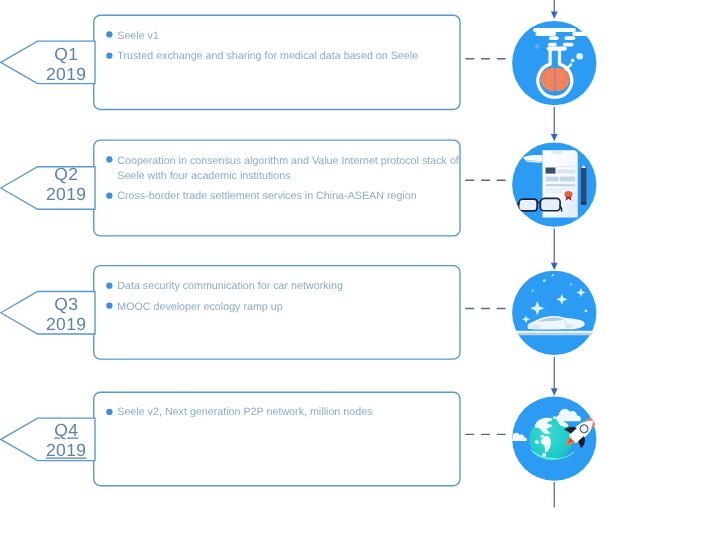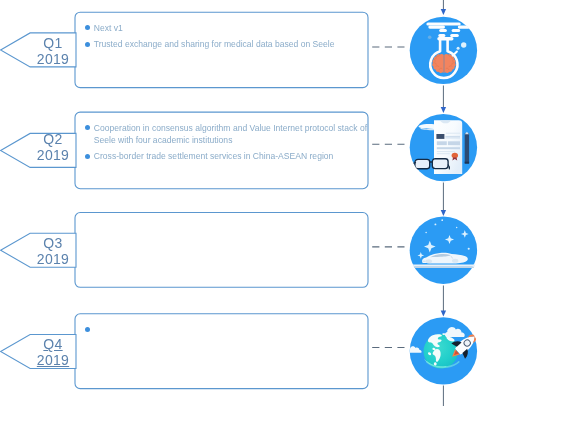--- a/index.html
+++ b/index.html
@@ -238,35 +238,39 @@
  </g>
         </g>
       </g>
 </svg>
 
 <div class="qlabel" style="left: 30px; width: 46px; top: 34.7px;">
       <span>Q1</span>
       <span>2019</span>
     </div>
     <div class="bullets" style="left: 84.8px; top: 21.8px; width: 285px;">
-      <div class="bullet"><span class="dot"></span><span>Next v1</span></div>
+      <div class="bullet"><span class="dot"></span><span>Seele v1</span></div>
       <div class="bullet"><span class="dot"></span><span>Trusted exchange and sharing for medical data based on Seele</span></div>
     </div>
     <div class="qlabel" style="left: 30px; width: 46px; top: 131px;">
       <span>Q2</span>
       <span>2019</span>
     </div>
     <div class="bullets" style="left: 84.8px; top: 121.7px; width: 285px;">
       <div class="bullet"><span class="dot"></span><span>Cooperation in consensus algorithm and Value Internet protocol stack of Seele with four academic institutions</span></div>
       <div class="bullet"><span class="dot"></span><span>Cross-border trade settlement services in China-ASEAN region</span></div>
     </div>
     <div class="qlabel" style="left: 30px; width: 46px; top: 235px;">
       <span>Q3</span>
       <span>2019</span>
     </div>
+    <div class="bullets" style="left: 84.8px; top: 222.1px; width: 285px;">
+      <div class="bullet"><span class="dot"></span><span>Data security communication for car networking</span></div>
+      <div class="bullet"><span class="dot"></span><span>MOOC developer ecology ramp up</span></div>
+    </div>
     <div class="qlabel" style="left: 30px; width: 46px; top: 336.3px; text-decoration: underline;">
       <span>Q4</span>
       <span>2019</span>
     </div>
     <div class="bullets" style="left: 84.8px; top: 323.4px; width: 285px;">
-      <div class="bullet"><span class="dot"></span></div>
+      <div class="bullet"><span class="dot"></span><span>Seele v2, Next generation P2P network, million nodes</span></div>
     </div>
   </div>
 
 </body></html>

